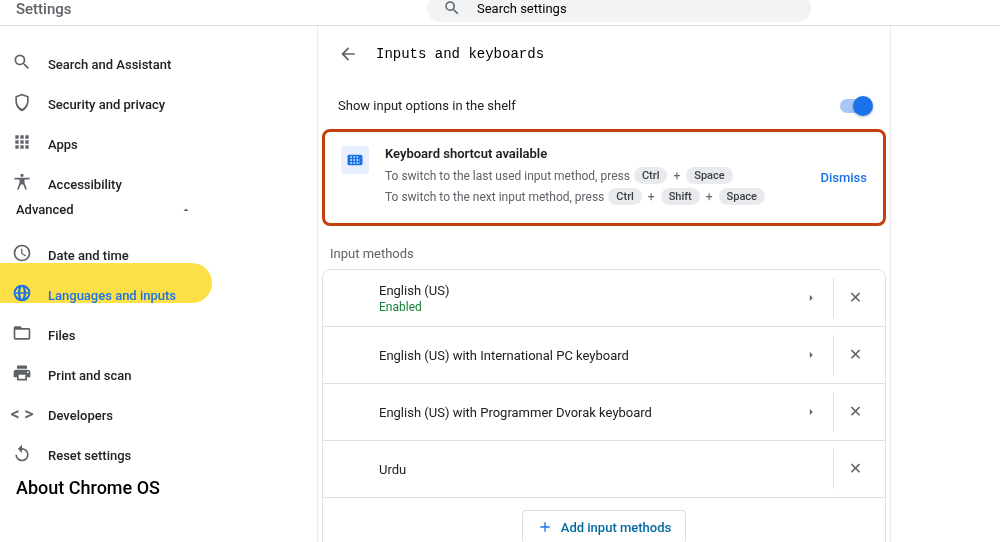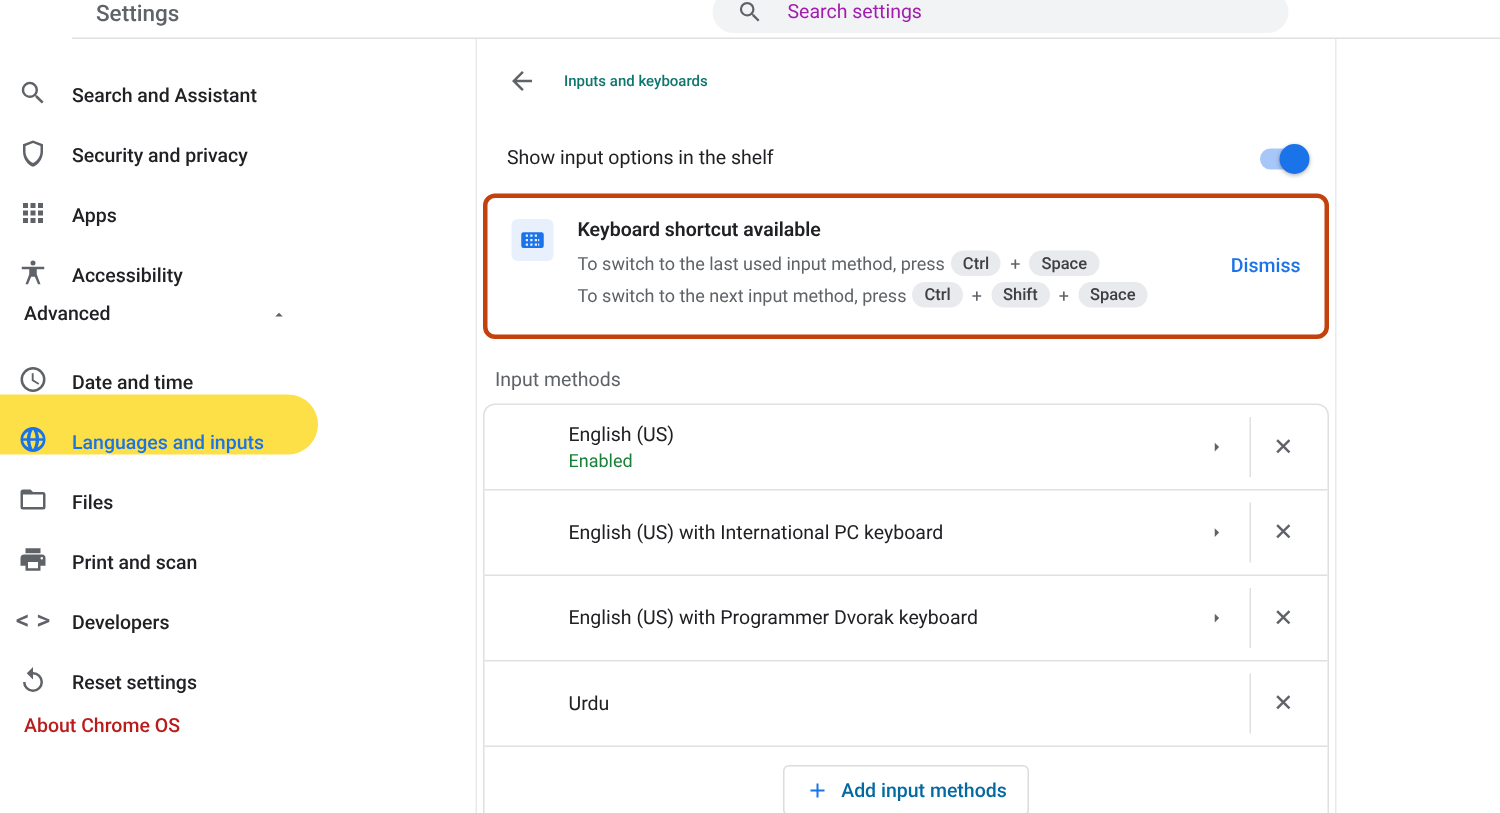--- a/index.html
+++ b/index.html
@@ -12,42 +12,41 @@
     height: 542px;
     overflow: hidden;
   }
   .header {
     height: 26px;
     display: flex;
     align-items: flex-start;
     padding: 0 16px;
     border-bottom: 1px solid #e0e0e0;
     position: relative;
-    margin-left: 48px;
   }
   .header-title {
     font-size: 15px;
     color: #5f6368;
     font-weight: 500;
     padding-top: 0;
   }
   .search-box {
     position: absolute;
     left: 427px;
     top: -6px;
     width: 384px;
     height: 28px;
     background: #f1f3f4;
     border-radius: 20px;
     display: flex;
     align-items: center;
     padding: 0 16px;
   }
   .search-box svg { width: 18px; height: 18px; fill: #5f6368; margin-right: 16px; }
-  .search-box .placeholder { color: #a21caf; font-size: 13px; }
+  .search-box .placeholder { color: #000000; font-size: 13px; }
 
   .body {
     display: flex;
     height: calc(100% - 26px);
   }
   .sidebar {
     width: 212px;
     padding-top: 6px;
     flex-shrink: 0;
   }
@@ -73,23 +72,23 @@
     padding: 6px 20px 6px 16px;
     font-size: 13px;
     font-weight: 500;
     color: #202124;
     cursor: pointer;
   }
   .side-group-header svg.caret { width: 12px; height: 12px; fill: #5f6368; }
   .side-spacer { height: 4px; }
   .about {
     padding: 14px 16px;
-    font-size: 13px;
+    font-size: 18px;
     font-weight: 500;
-    color: #b91c1c;
+    color: #000000;
     cursor: pointer;
   }
 
   .main-wrap {
     flex: 1;
     position: relative;
   }
   .main-col {
     position: absolute;
     left: 105px;
@@ -100,21 +99,21 @@
     height: 100%;
     background: #fff;
   }
   .pane-head {
     display: flex;
     align-items: center;
     height: 56px;
     padding: 0 20px;
   }
   .pane-head .back { width: 20px; height: 20px; fill: #5f6368; cursor: pointer; margin-right: 18px; }
-  .pane-head .title { font-size: 10px; font-weight: 500; color: #0f766e; }
+  .pane-head .title { font-size: 14px; font-weight: 500; color: #000000; font-family: Liberation Mono, monospace; }
 
   .row-switch {
     display: flex;
     align-items: center;
     justify-content: space-between;
     padding: 16px 20px;
     font-size: 13px;
   }
   .switch {
     width: 30px; height: 14px; border-radius: 7px; background: #a7c7f9; position: relative;

